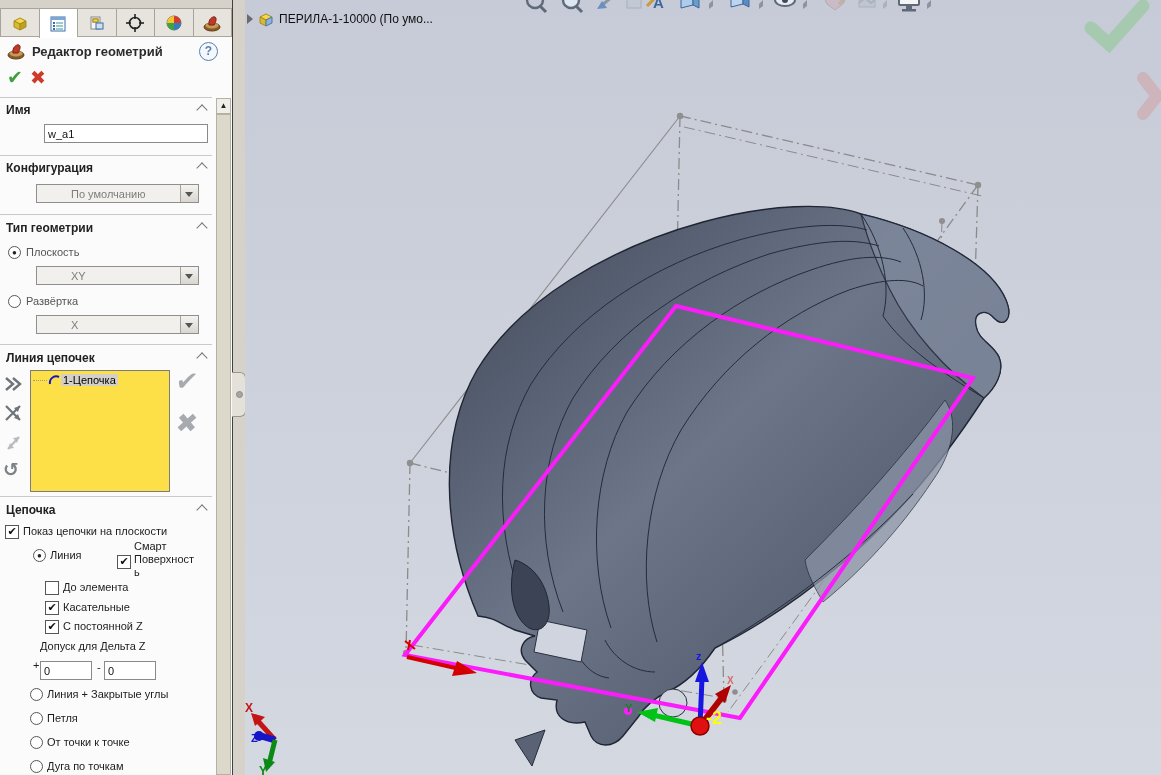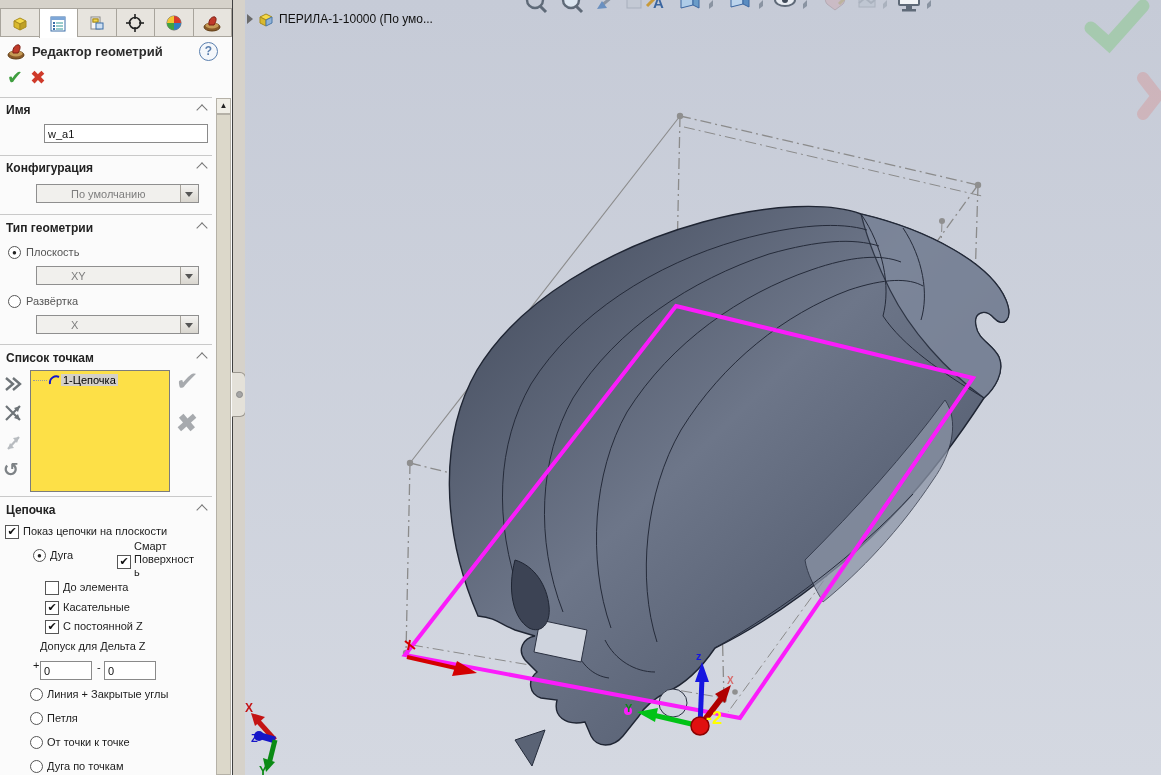--- a/index.html
+++ b/index.html
@@ -158,21 +158,21 @@
     <span class="radio" style="left:8px;top:295px">
         <span></span>
       </span>
     <span class="lbl" style="left:26px;top:295px;color:#555">Развёртка</span>
     <div class="dd" style="left:36px;top:315px;width:163px">
       <span class="v">X</span>
       <span class="b"></span>
     </div>
     <div class="hr" style="top:344px"></div>
 
-    <div class="sec-hdr" style="top:351px">Список точкам</div>
+    <div class="sec-hdr" style="top:351px">Линия цепочек</div>
     <div class="chev" style="top:354px"></div>
 
     <svg class="sideicon" style="top:372px">
       <path d="M3,6 L10,12 L3,18" fill="none" stroke="#6e7478" stroke-width="2.4"></path>
       <path d="M10,6 L17,12 L10,18" fill="none" stroke="#6e7478" stroke-width="2.4"></path>
     </svg>
     <svg class="sideicon" style="top:402px">
       <path d="M3,4 L17,18 M17,4 L3,18" stroke="#6e7478" stroke-width="2.2" fill="none"></path>
       <polygon points="17,18 11,16 15,12" fill="#6e7478"></polygon>
       <polygon points="17,4 11,6 15,10" fill="#6e7478"></polygon>
@@ -199,21 +199,21 @@
 
     <div class="sec-hdr" style="top:503px">Цепочка</div>
     <div class="chev" style="top:506px"></div>
 
     <span class="cb" style="left:5px;top:525px">✔</span>
     <span class="lbl" style="left:23px;top:525px">Показ цепочки на плоскости</span>
 
     <span class="radio" style="left:33px;top:549px">
         <span>●</span>
       </span>
-    <span class="lbl" style="left:50px;top:549px">Дуга</span>
+    <span class="lbl" style="left:50px;top:549px">Линия</span>
     <span class="cb" style="left:117px;top:555px">✔</span>
     <span class="lbl" style="left:134px;top:540px;width:64px;white-space:normal;overflow-wrap:anywhere;line-height:1.2;height:36px;overflow:hidden">Смарт Поверхность</span>
 
     <span class="cb" style="left:45px;top:581px"></span>
     <span class="lbl" style="left:63px;top:581px">До элемента</span>
     <span class="cb" style="left:45px;top:601px">✔</span>
     <span class="lbl" style="left:63px;top:601px">Касательные</span>
     <span class="cb" style="left:45px;top:620px">✔</span>
     <span class="lbl" style="left:63px;top:620px">С постоянной Z</span>
 

